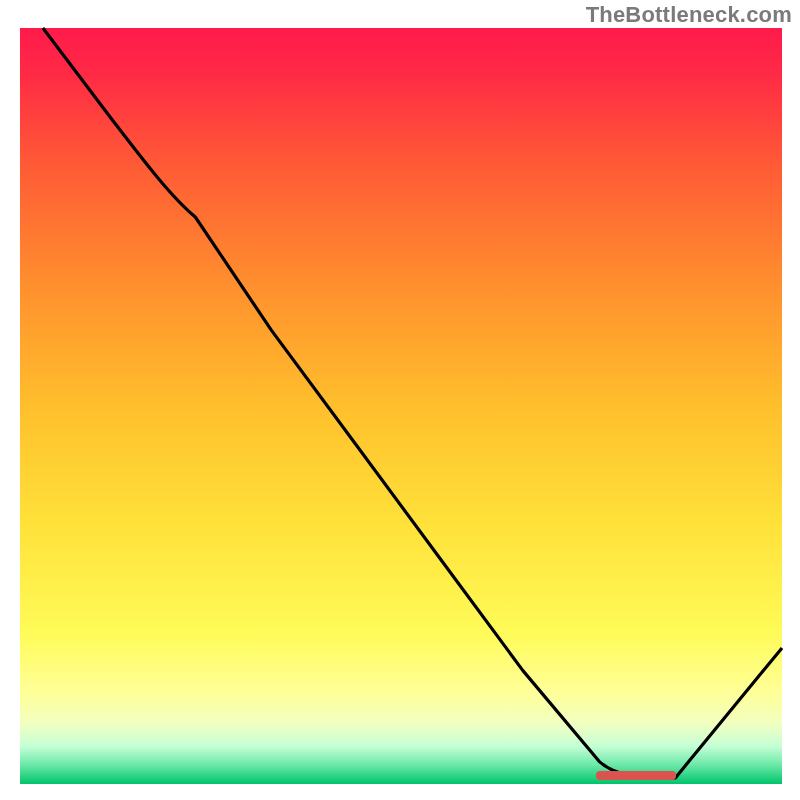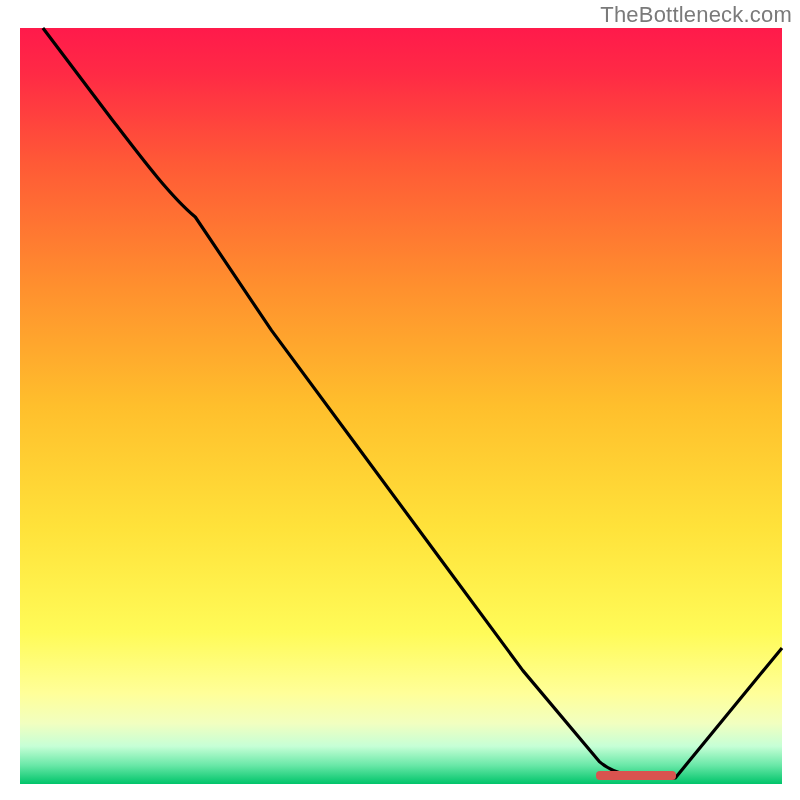--- a/index.html
+++ b/index.html
@@ -14,21 +14,21 @@
   .stage {
     position: relative;
     width: 800px;
     height: 800px;
   }
   .attribution {
     position: absolute;
     top: 2px;
     right: 8px;
     font-size: 22px;
-    font-weight: 400;
+    font-weight: 700;
     color: #7a7a7a;
     letter-spacing: 0.2px;
     user-select: none;
   }
   svg.plot {
     position: absolute;
     top: 0;
     left: 0;
   }
 </style>

